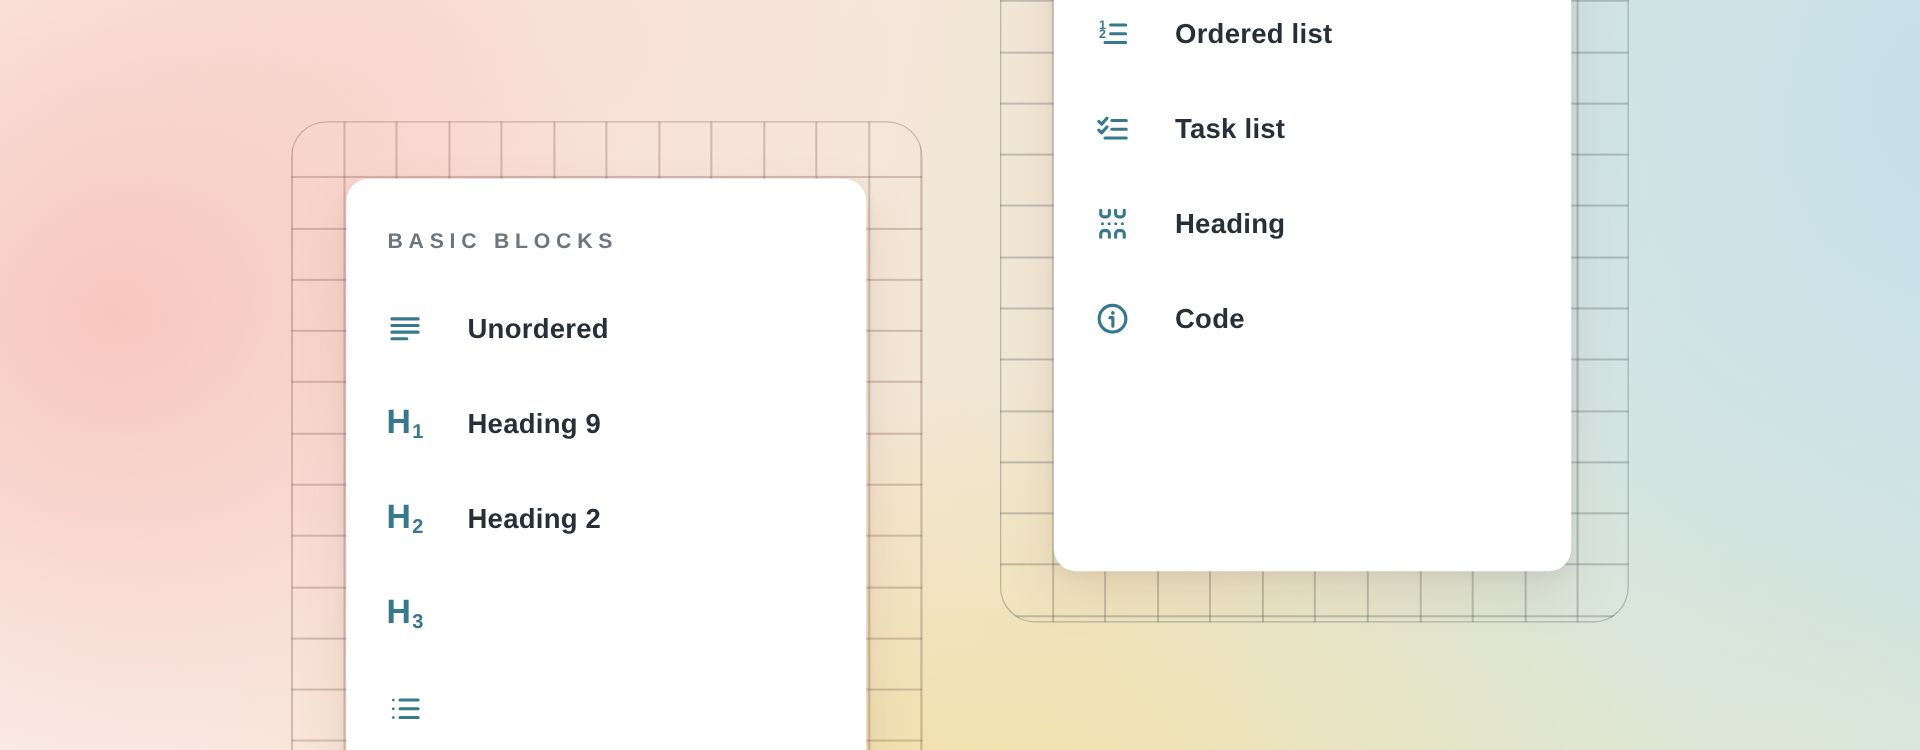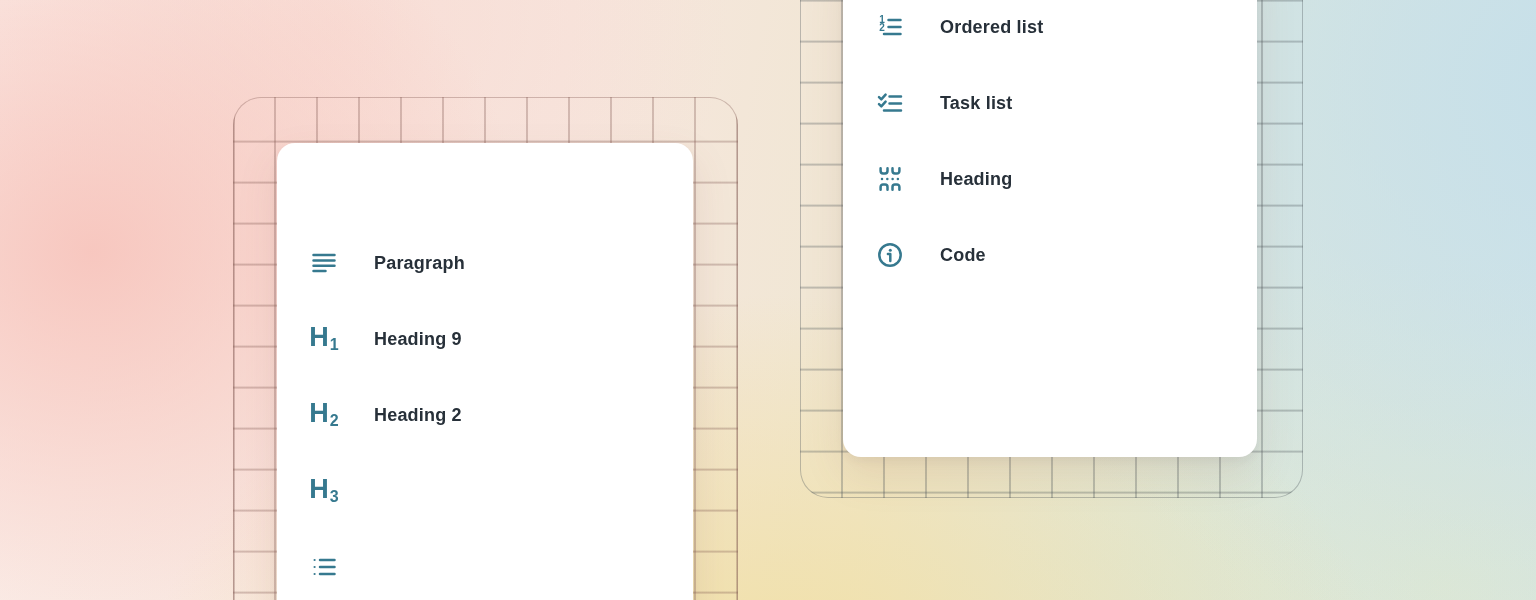--- a/index.html
+++ b/index.html
@@ -55,47 +55,48 @@
     height:76px;display:flex;align-items:center;padding-left:33px;box-sizing:border-box;
     cursor:pointer;
   }
   .menu-item .icon{
     width:28px;height:28px;flex:0 0 28px;margin-right:36px;
     display:flex;align-items:center;justify-content:center;
     color:var(--accent,#36798f);
   }
   .menu-item .icon svg{display:block;width:28px;height:28px;}
   .menu-item .label{
-    font-size:18px;font-weight:700;color:var(--label-color,#273039);
+    font-size:22px;font-weight:700;color:var(--label-color,#273039);
     letter-spacing:0.2px;white-space:nowrap;
   }
   
   .hicon{
     font-weight:600;font-size:27px;line-height:28px;color:var(--accent,#36798f);
     letter-spacing:0;display:inline-flex;align-items:baseline;
   }
   .hicon .sub{font-size:16px;font-weight:600;position:relative;top:4px;margin-left:1px;}
 </style>
 </head>
 <body>
 
 <div class="stage">
   <div class="bg"></div>
   <div class="grid-panel left"></div>
   <div class="grid-panel right"></div>
 
   <div class="card left">
+    <div class="section-title">BASIC BLOCKS</div>
     <ul class="menu">
         <li class="menu-item">
     <span class="icon">
             <svg viewBox="0 0 28 28" fill="none" stroke="currentColor" stroke-width="2.5" stroke-linecap="round" stroke-linejoin="round">
               <path d="M3.5 6.1h21M3.5 11.4h21M3.5 16.7h21M3.5 22h12"></path>
             </svg>
           </span>
-    <span class="label">Paragraph</span>
+    <span class="label">Unordered</span>
   </li>
         <li class="menu-item">
     <span class="icon">
             <span class="hicon">H<span class="sub">1</span></span>
           </span>
     <span class="label">Heading 9</span>
   </li>
         <li class="menu-item">
     <span class="icon">
             <span class="hicon">H<span class="sub">2</span></span>

